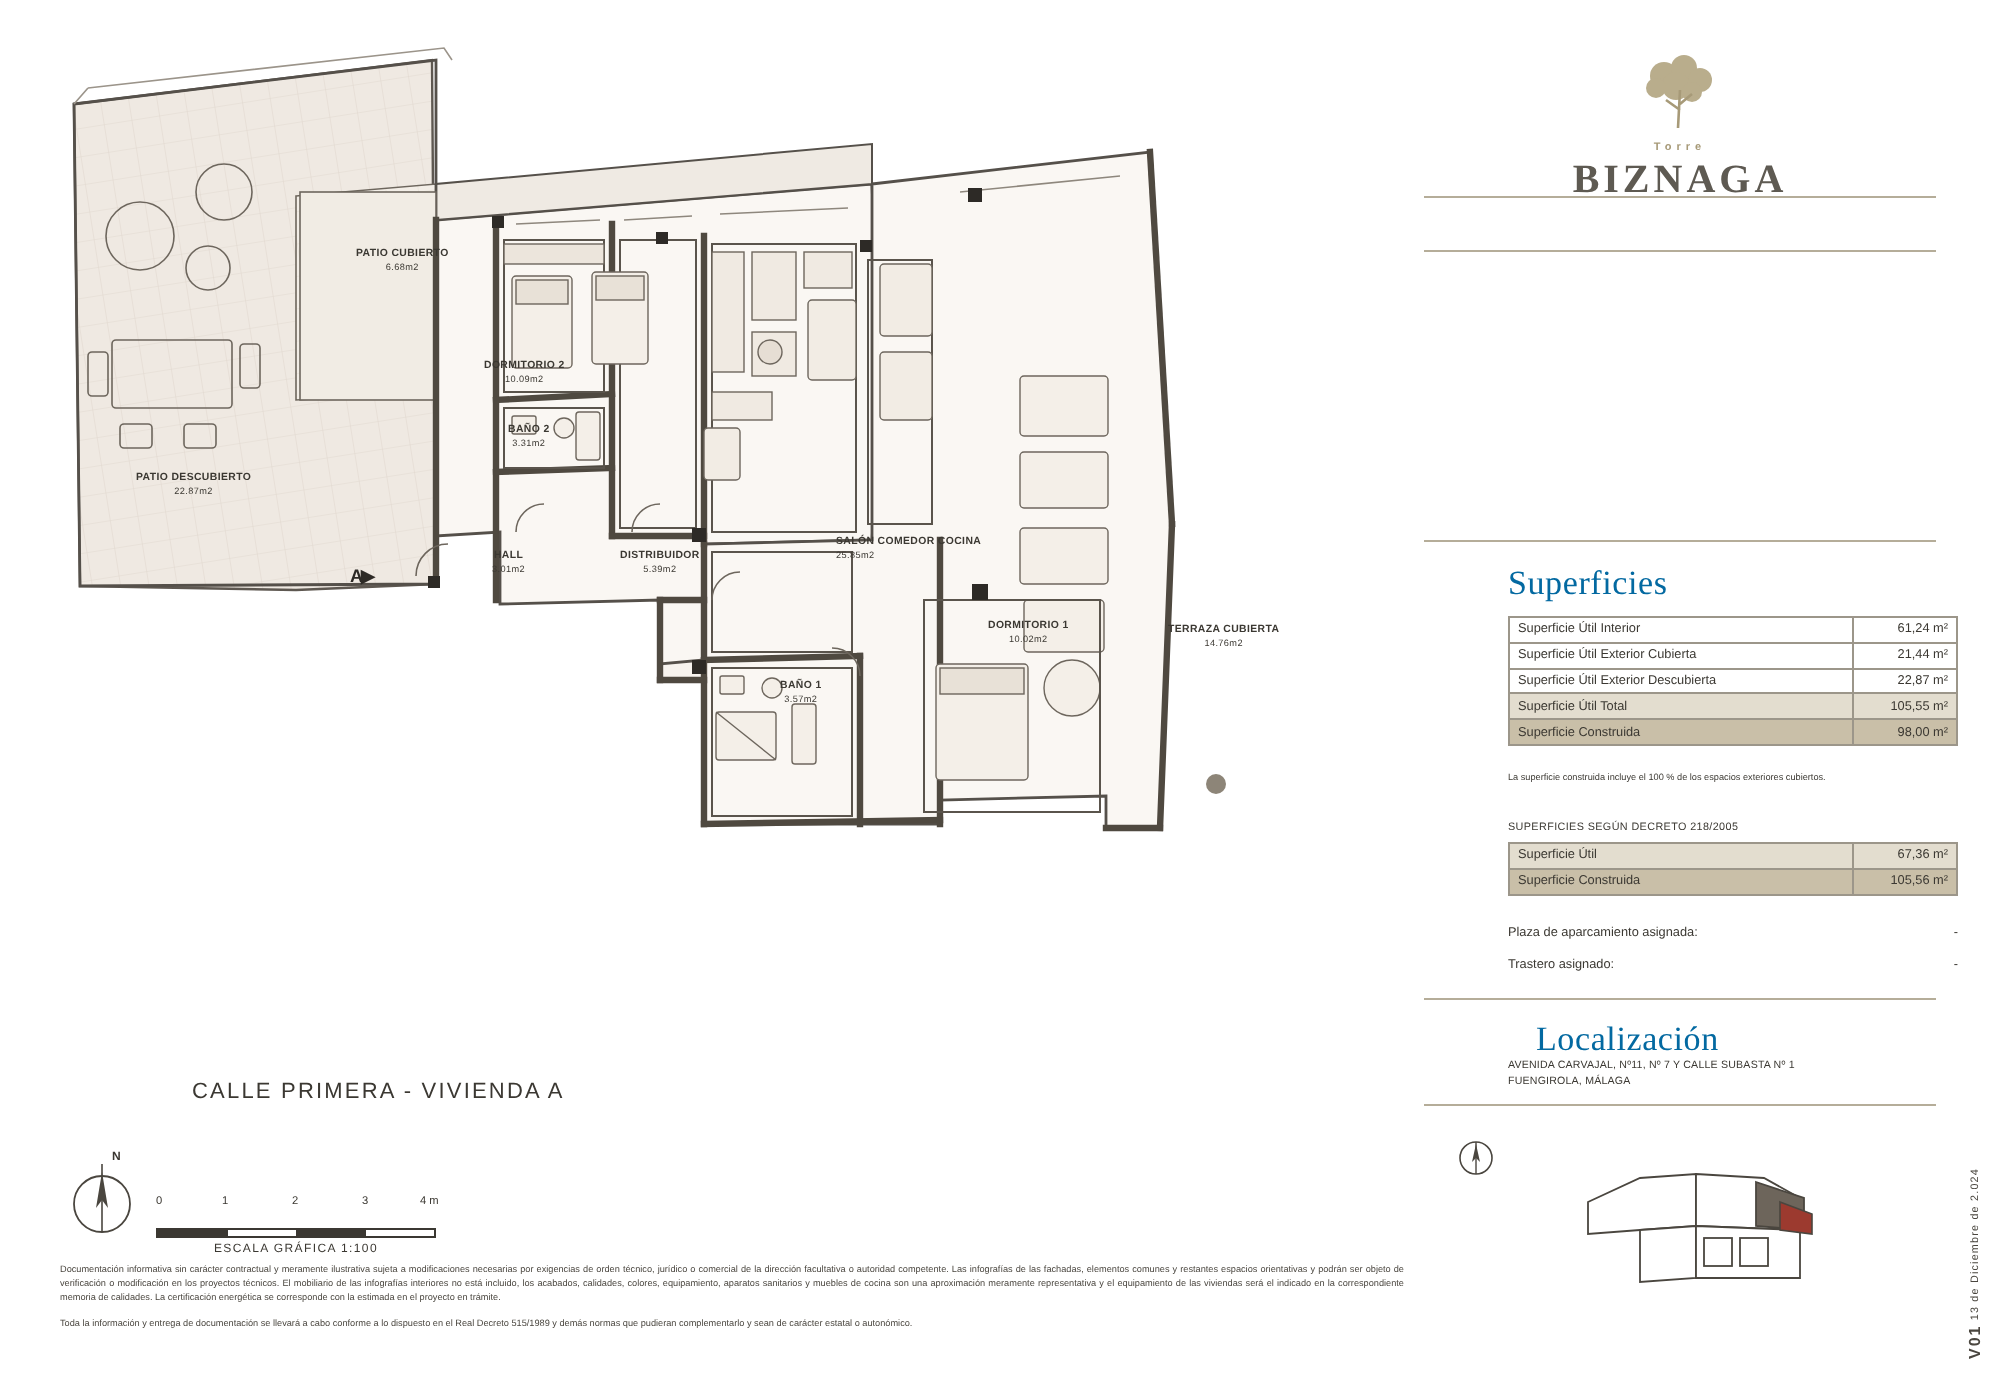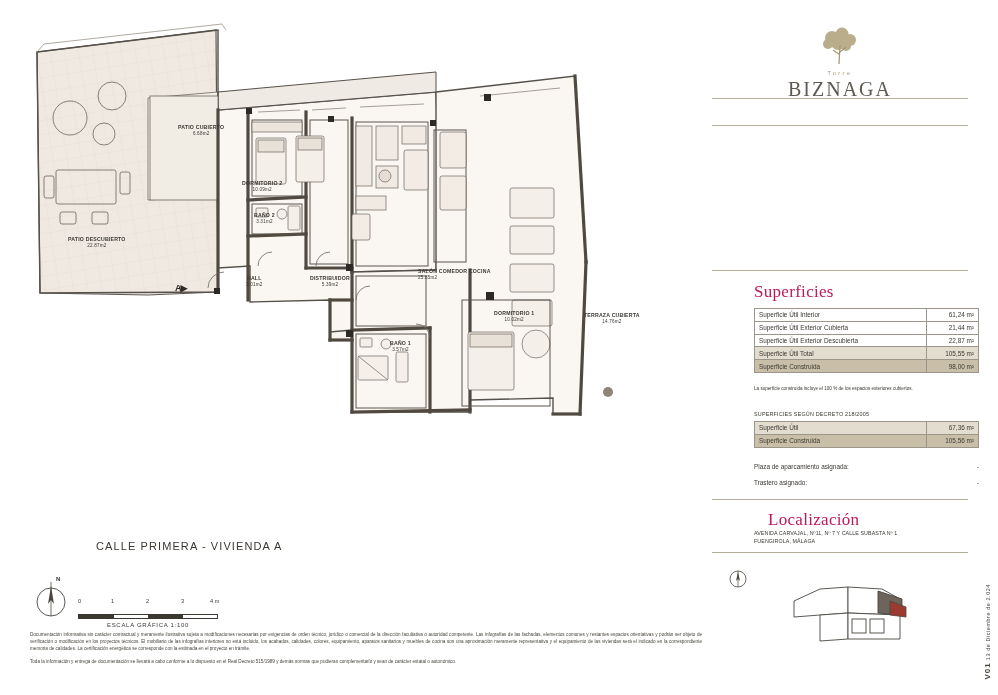--- a/index.html
+++ b/index.html
@@ -53,30 +53,30 @@
   .compass .n { position:absolute; left:26px; top:-2px; font-size:6px; font-weight:bold; }
 
   .legal { position:absolute; left:30px; top:632px; width:672px; }
   .legal p { margin:0 0 6px 0; font-size:4.6px; line-height:1.5; color:#4a463f; text-align:justify; }
 
   .door-marker { position:absolute; left:175px; top:283px; font-size:9px; color:#2d2a26; font-weight:bold; letter-spacing:-1px;}
 
   
   .info { position:absolute; left:712px; top:0; width:286px; height:695px; }
 
-  .logo-wrap { position:absolute; left:0; top:26px; width:286px; text-align:center; }
+  .logo-wrap { position:absolute; left:0; top:26px; width:286px; text-align:center;font-weight:bold; }
   .logo-sub { font-size:6px; letter-spacing:2px; color:#8d8straight; }
   .logo-name { font-size:20px; letter-spacing:2px; color:#5e5a52; margin-top:2px; font-family:"Liberation Serif", serif; }
 
   .rule { position:absolute; left:0; width:256px; border-top:1px solid #b5ad99; }
 
   .planta-first { position:absolute; left:0; top:106px; width:256px; text-align:center;
      font-size:9.5px; letter-spacing:1.6px; color:#4a463f; }
 
-  .sec-title { position:absolute; font-family:"Liberation Serif", serif; font-size:17px; color:#be185d; letter-spacing:.3px;}
+  .sec-title { position:absolute; font-family:"Liberation Serif", serif; font-size:17px; color:#0369a1; letter-spacing:.3px;}
 
   table.surf { position:absolute; border-collapse:collapse; width:225px; font-size:6.4px; }
   table.surf td { border:0.7px solid #9c968a; padding:2.4px 4px; color:#3b3832; }
   table.surf td.val { text-align:right; width:52px; }
   table.surf tr.shade td { background:#c9bfa8; }
   table.surf tr.light td { background:#e3ddcf; }
   .note { position:absolute; font-size:4.6px; line-height:1.3; color:#3b3832; width:225px; }
 
   .decreto { position:absolute; font-size:5.4px; letter-spacing:.2px; color:#3b3832; }
 

